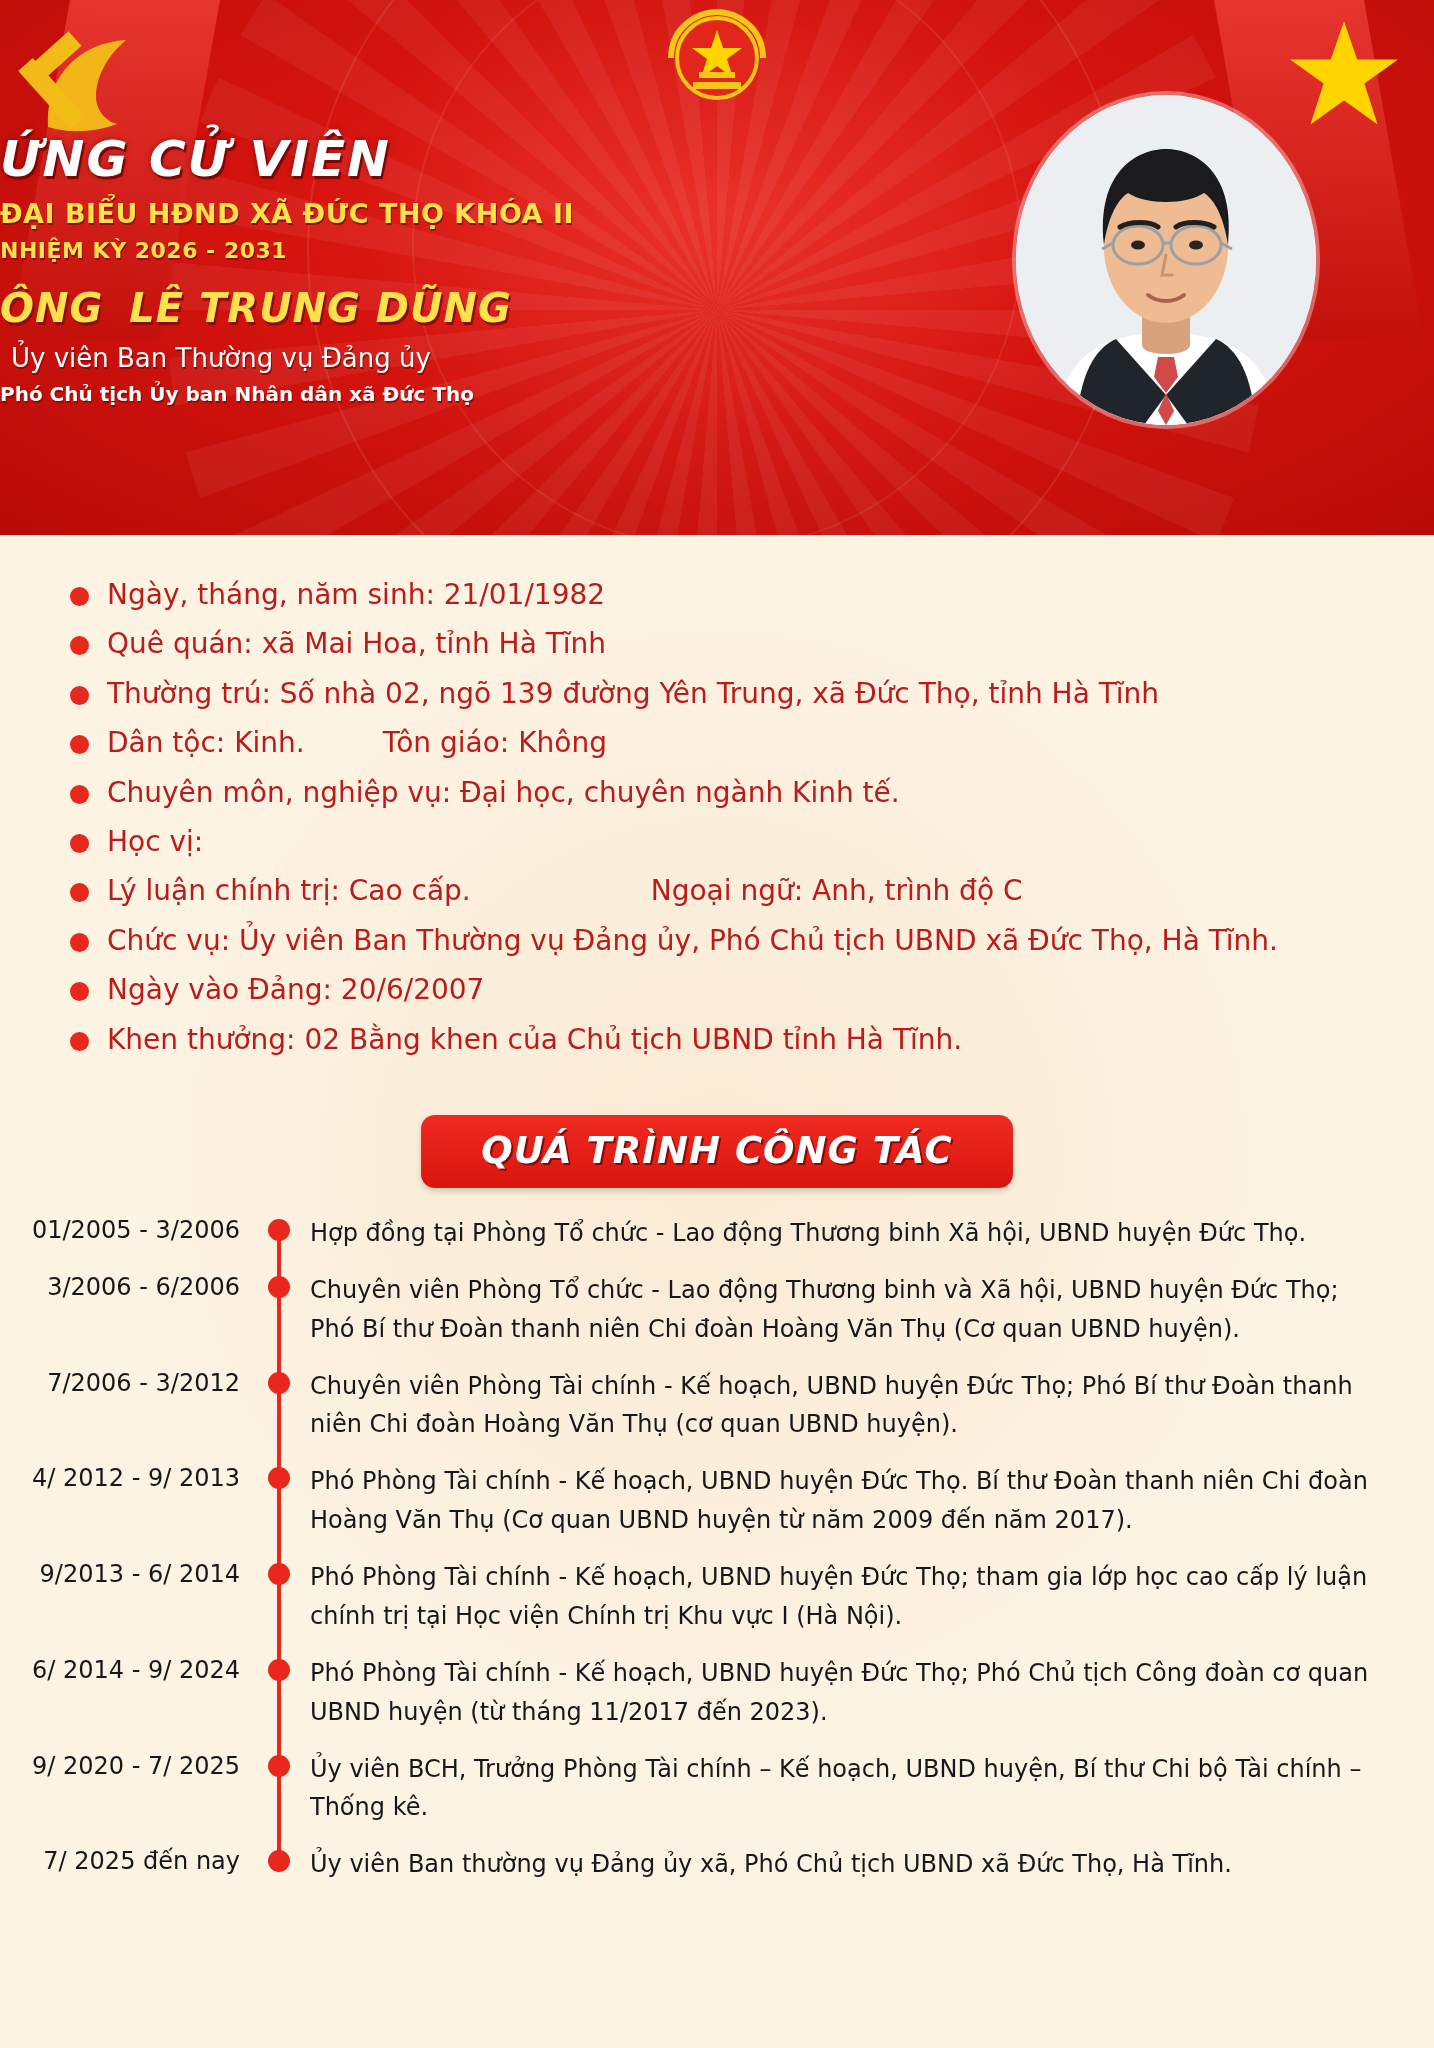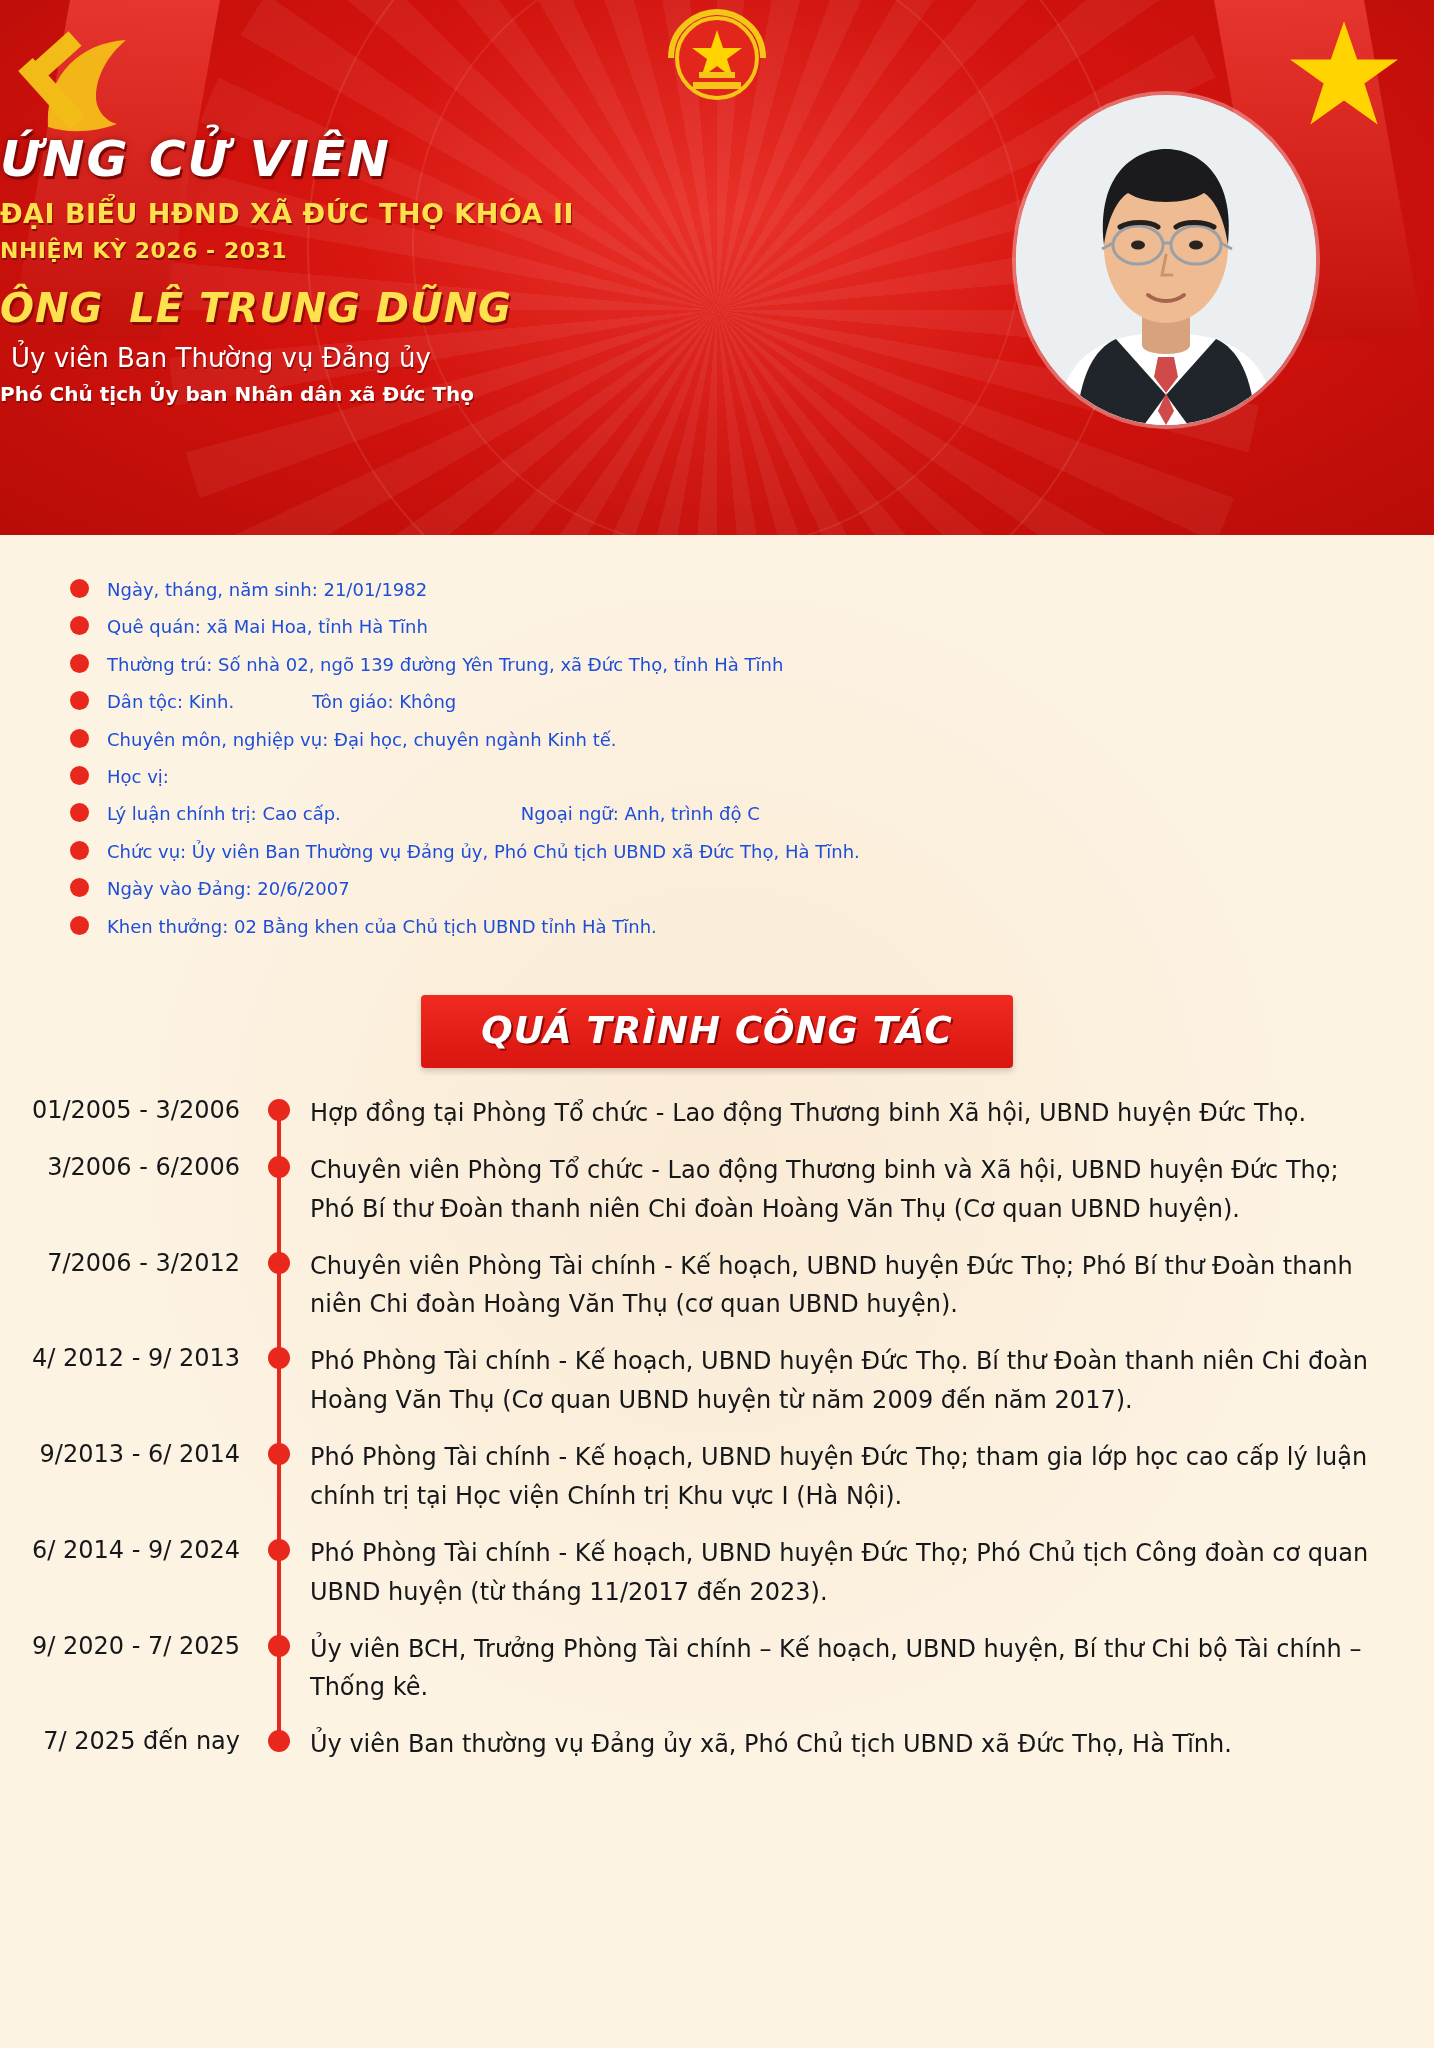--- a/index.html
+++ b/index.html
@@ -165,42 +165,42 @@
   .bullet {
     flex: none;
     width: 19px; height: 19px;
     border-radius: 50%;
     background: #e8271d;
     margin-right: 18px;
     position: relative;
     top: 2px;
   }
   .info-text {
-    font-size: 18px;
-    color: #1d4ed8;
+    font-size: 28px;
+    color: #b91c1c;
     line-height: 1.3;
   }
   .info-text .gap { display:inline-block; width: 78px; }
   .info-text .gap-lg { display:inline-block; width: 180px; }
 
   
   .section-title-wrap {
     display: flex;
     justify-content: center;
     margin: 34px 0 26px 0;
   }
   .section-title {
     background: linear-gradient(180deg, #f02a20 0%, #d8150f 100%);
     color: #fff;
     font-size: 37px;
     font-weight: 800;
     font-style: italic;
     letter-spacing: 1px;
     padding: 14px 60px 16px 60px;
-    border-radius: 4px;
+    border-radius: 14px;
     text-shadow: 2px 2px 0 rgba(120,6,3,.85);
     box-shadow: 0 3px 6px rgba(0,0,0,.18);
   }
 
   
   .timeline {
     position: relative;
     padding: 0 40px 60px 0;
   }
   .tl-row {

